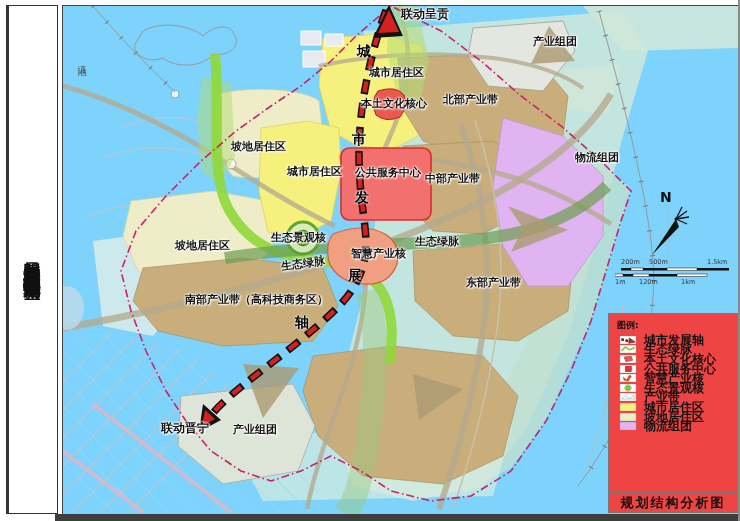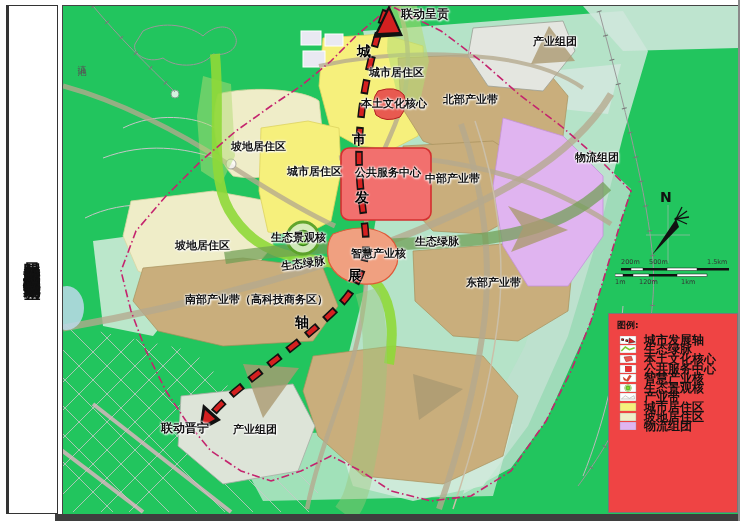--- a/index.html
+++ b/index.html
@@ -6,21 +6,21 @@
   .page{position:relative;width:740px;height:521px;background:#fff;overflow:hidden;
         font-family:"DejaVu Sans","Liberation Sans",sans-serif;outline:1px solid #aaa;}
   
   .sidebar{position:absolute;left:6px;top:5px;width:50px;height:507px;border:1px solid #333;
            box-shadow:0 0 0 1px #fff,3px 0 0 -1px #333 inset;background:#fff;
            display:flex;align-items:center;justify-content:center;z-index:20;}
   .vtitle{writing-mode:vertical-rl;text-orientation:upright;font-size:17px;font-weight:bold;
           color:#111;letter-spacing:1px;line-height:1;}
   
   .map-frame{position:absolute;left:62px;top:5px;width:675px;height:508px;border:1px solid #444;
-             background:#22c55e;overflow:hidden;}
+             background:#7dd3fc;overflow:hidden;}
   .map-svg{position:absolute;left:0;top:0;}
   
   .scan-bottom{position:absolute;left:55px;top:514px;width:685px;height:7px;background:#3e3e3e;z-index:30;}
   .scan-right{position:absolute;left:738px;top:0;width:2px;height:521px;background:#8a8a8a;z-index:30;}
   
   .mlabel{position:absolute;font-weight:bold;font-size:11px;color:#111;white-space:nowrap;z-index:6;
           text-shadow:0 0 2px #fff,0 0 2px #fff,0 0 3px #fff,1px 1px 2px #fff;line-height:1;}
   .mlabel.big{font-size:12px;}
   .mlabel.dianchi{writing-mode:vertical-rl;text-orientation:upright;font-weight:normal;font-size:9px;
                   color:#555;letter-spacing:2px;text-shadow:none;}
@@ -339,17 +339,20 @@
       </div>
 
       <div class="lg-row">
         <svg class="lg-ico" viewBox="0 0 24 12">
           <rect x="0" y="0" width="24" height="12" stroke="#999" stroke-width="0.6" fill="#e0b4f0"></rect>
         </svg>
         <span class="lg-label">物流组团</span>
       </div>
     </div>
 
+    <div class="legend-title">
+      <span>规划结构分析图</span>
+    </div>
   </div>
 
   <div class="scan-bottom"></div>
   <div class="scan-right"></div>
 </div>
 
 </body></html>

